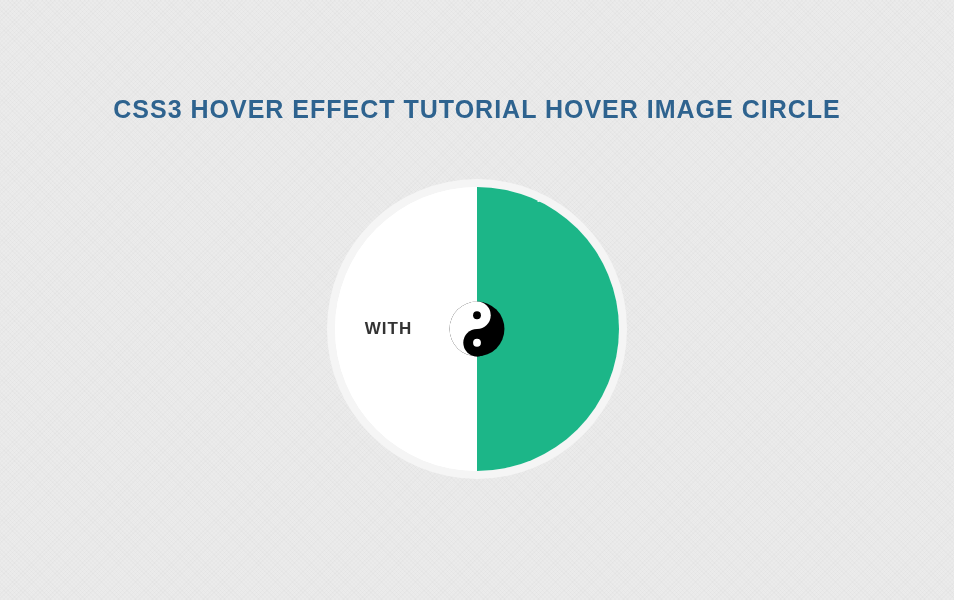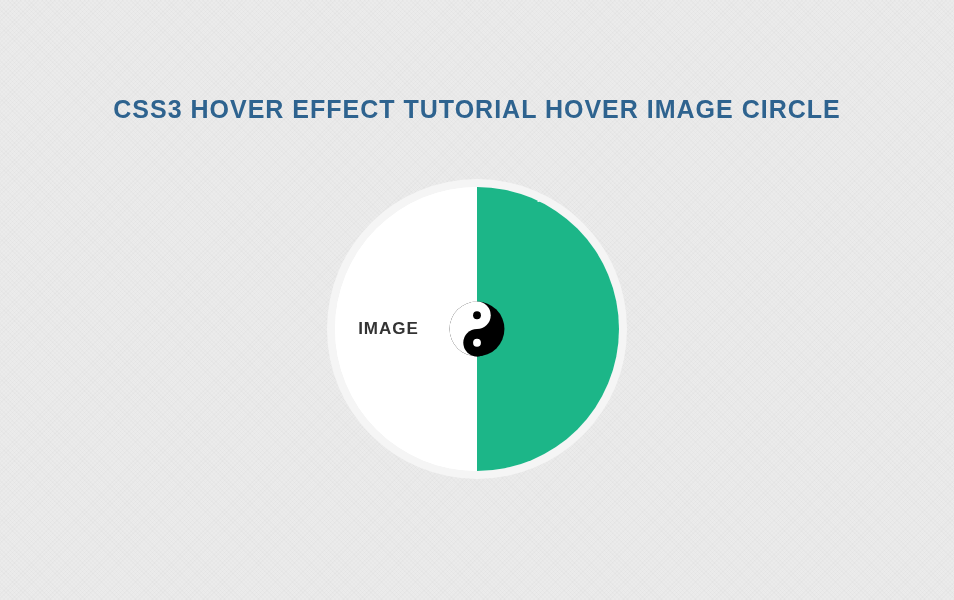--- a/index.html
+++ b/index.html
@@ -109,21 +109,21 @@
     }
   </style>
 </head>
 <body>
 
 <h1 class="page-title">CSS3 HOVER EFFECT TUTORIAL HOVER IMAGE CIRCLE</h1>
 
 <div class="circle-container">
   <div class="circle-inner">
     <div class="half-left">
-      <span class="label-left">IMAGE</span>
+      <span class="label-left">WITH</span>
     </div>
     <div class="half-right">
       <span class="label-right">RIGHT</span>
     </div>
     <div class="yinyang-container">
       <svg viewBox="0 0 100 100">
 
         <circle cx="50" cy="50" r="49" fill="#000000"></circle>
 
         <path d="M 50 1 A 49 49 0 0 0 50 99 L 50 1 Z" fill="#ffffff"></path>

